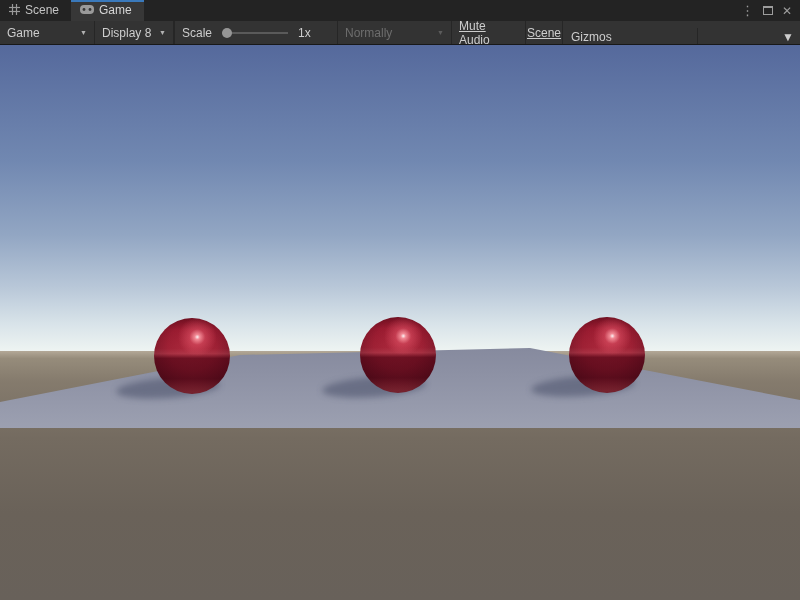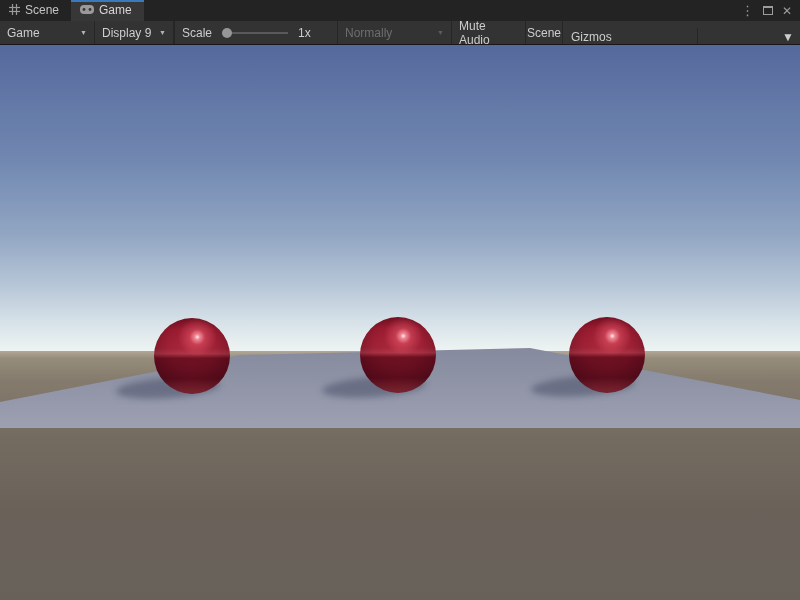--- a/index.html
+++ b/index.html
@@ -19,21 +19,21 @@
   .closex{font-size:12px;line-height:1;}
 
   
   .toolbar{position:absolute;top:21px;left:0;width:800px;height:24px;background:#333333;
     display:flex;align-items:stretch;border-bottom:1px solid #181818;font-size:12px;color:#cdcdcd;}
   .tsep{width:1px;background:#262626;}
   .dd{display:flex;align-items:center;justify-content:space-between;padding:0 7px;cursor:default;}
   .dd .arrow{font-size:7px;color:#b2b2b2;margin-left:6px;}
   .dd.disabled{color:#6d6d6d;}
   .dd.disabled .arrow{color:#5c5c5c;}
-  .tbtn{display:flex;align-items:center;justify-content:center;padding:0 7px;}
+  .tbtn{display:flex;align-items:center;justify-content:center;padding:0 7px;text-decoration:underline;}
   .scale-group{display:flex;align-items:center;padding:0 7px;width:162px;}
   .scale-track{position:relative;width:66px;height:2px;background:#5a5a5a;margin:0 10px 0 10px;}
   .scale-knob{position:absolute;left:0;top:-4px;width:10px;height:10px;border-radius:50%;background:#969696;}
   .gizmos{flex:1;display:flex;align-items:flex-end;justify-content:space-between;padding:0 6px 0 8px;}
   .gizmos .mini-sep{width:1px;height:16px;background:#262626;margin-left:6px;margin-right:5px;}
 
   
   .game-view{position:absolute;top:45px;left:0;width:800px;height:555px;overflow:hidden;background:#6a6259;}
   .sky{position:absolute;top:0;left:0;width:800px;height:306px;
     background:linear-gradient(to bottom,var(--sky-top,#55699c) 0%,#7188b1 38%,#92a6c3 62%,#b8c7d8 79%,#d8e3e9 91%,var(--sky-horizon,#eef4f2) 100%);}
@@ -84,21 +84,21 @@
   </div>
 </div>
 
 <div class="toolbar">
   <div class="dd" style="width:94px">
     <span>Game</span>
     <span class="arrow">▼</span>
   </div>
   <div class="tsep"></div>
   <div class="dd" style="width:78px">
-    <span>Display 9</span>
+    <span>Display 8</span>
     <span class="arrow">▼</span>
   </div>
   <div class="tsep"></div>
   <div class="tsep"></div>
   <div class="scale-group">
     <span>Scale</span>
     <span class="scale-track">
       <span class="scale-knob"></span>
     </span>
     <span>1x</span>

